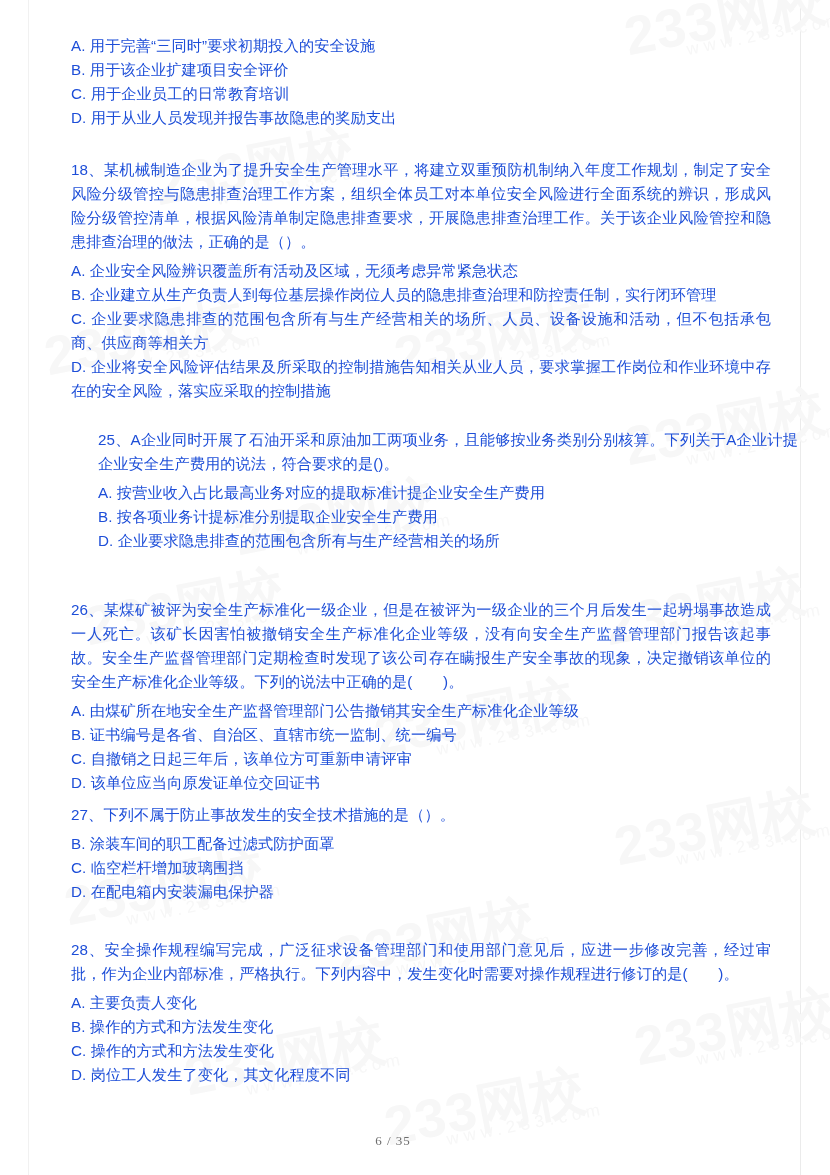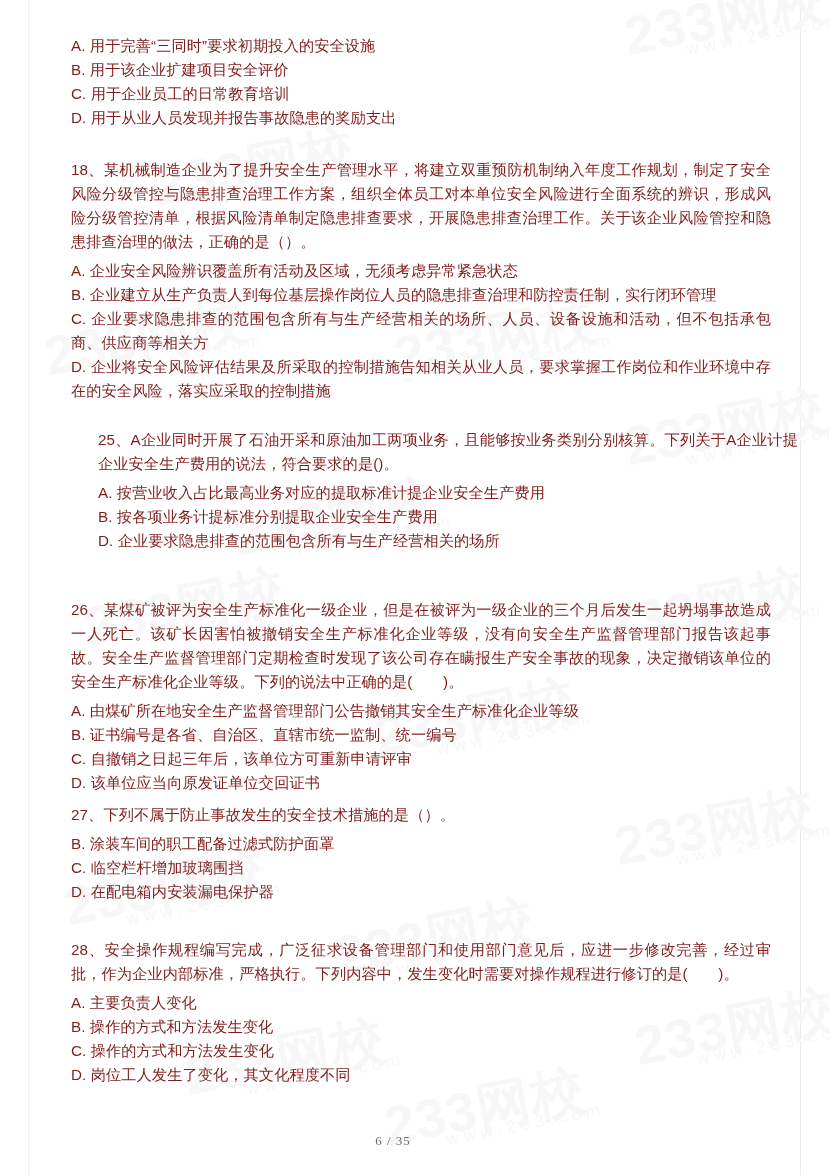--- a/index.html
+++ b/index.html
@@ -79,21 +79,21 @@
     z-index: 2;
   }
   .qblock {
     position: absolute;
     left: 71px;
     width: 700px;
   }
   .stem, .opt {
     font-size: 15.2px;
     line-height: 24px;
-    color: #7f1d1d;
+    color: #1d4ed8;
     text-align: justify;
     text-justify: inter-ideograph;
     letter-spacing: 0.1px;
     margin: 0;
   }
   .stem {
     text-indent: 0;
   }
   .opt {
     white-space: normal;

